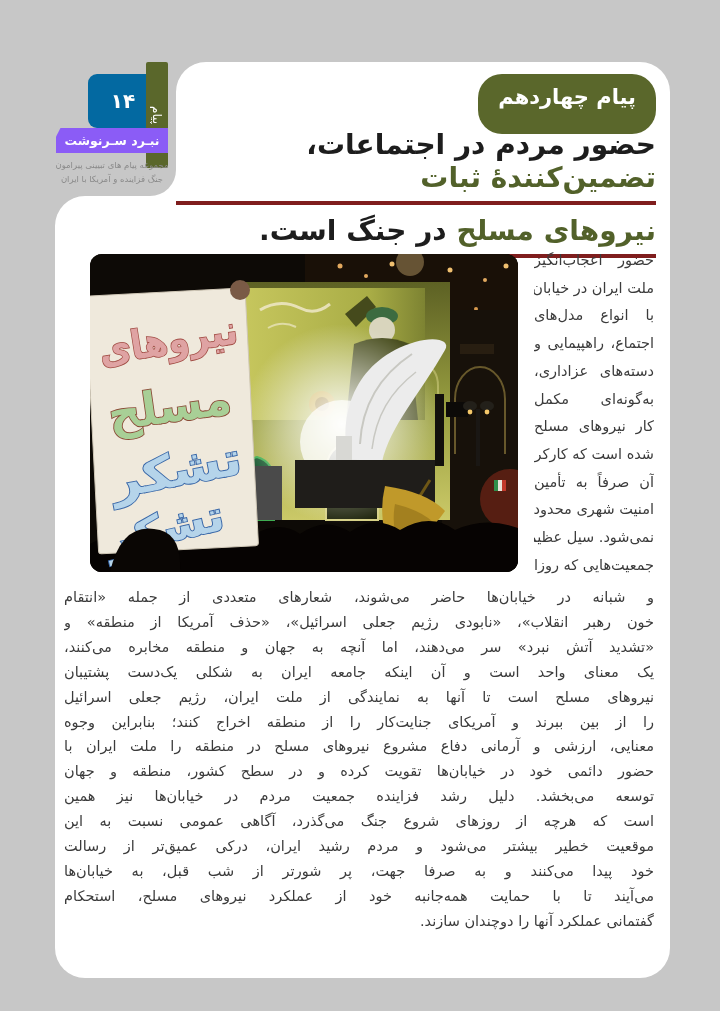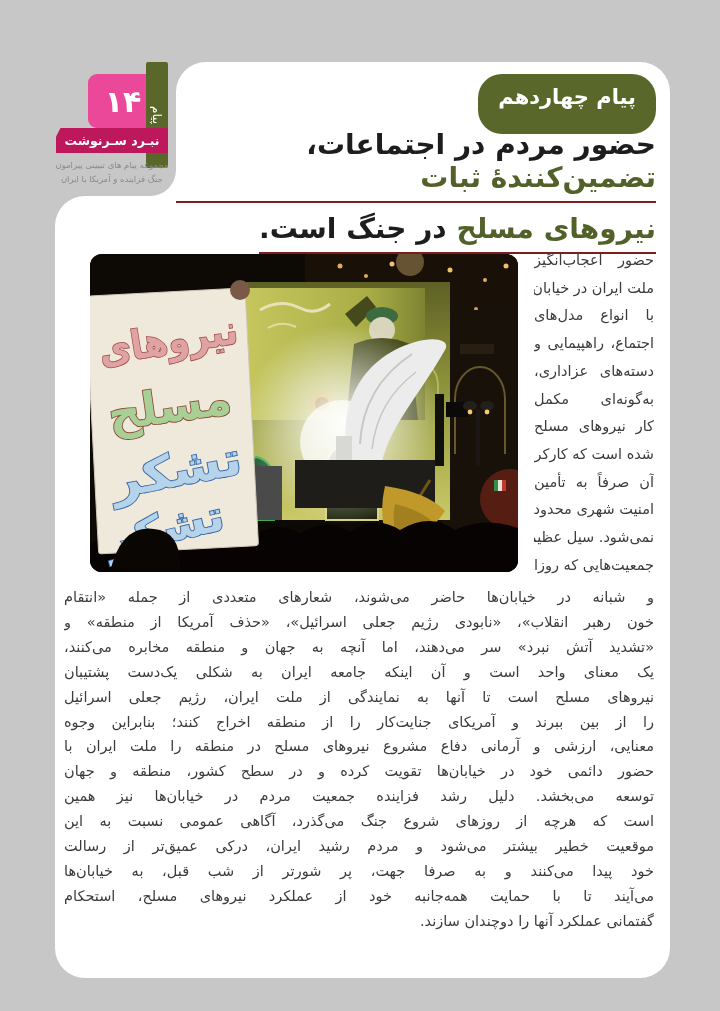--- a/index.html
+++ b/index.html
@@ -16,35 +16,35 @@
   }
   .card-main{
     position:absolute;left:55px;top:196px;width:615px;height:782px;
     background:#ffffff;border-radius:30px 0 30px 30px;
   }
   .fillet-white{position:absolute;left:150px;top:170px;width:26px;height:26px;background:#ffffff;}
   .fillet-gray{position:absolute;left:150px;top:170px;width:26px;height:26px;background:#c7c7c7;border-bottom-right-radius:26px;}
   
   .issue-box{
     position:absolute;left:88px;top:74px;width:70px;height:54px;
-    background:#ec4899;border-radius:9px;color:#fff;
-    font-size:30px;font-weight:bold;display:flex;align-items:center;justify-content:center;
+    background:#0369a1;border-radius:9px;color:#fff;
+    font-size:20px;font-weight:bold;display:flex;align-items:center;justify-content:center;
   }
   .vstrip{
     position:absolute;left:146px;top:62px;width:22px;height:106px;
     background:#5a672b;border-radius:2px;overflow:hidden;
     display:flex;align-items:center;justify-content:center;
   }
   .vstrip span{
     display:block;transform:rotate(90deg);color:#fff;font-size:12px;
     letter-spacing:4px;white-space:nowrap;direction:rtl;
   }
   .ribbon{
     position:absolute;left:56px;top:128px;width:112px;height:25px;
-    background:#be185d;color:#fff;font-size:12.5px;font-weight:bold;
+    background:#8b5cf6;color:#fff;font-size:12.5px;font-weight:bold;
     display:flex;align-items:center;justify-content:center;direction:rtl;
     clip-path:polygon(4% 0,100% 0,100% 100%,0 100%,0 35%);
     white-space:nowrap;
   }
   .series-sub{
     position:absolute;left:44px;top:158px;width:136px;
     color:#8a8a8a;font-size:8.5px;line-height:14px;text-align:center;direction:rtl;
     white-space:nowrap;
   }
   
@@ -54,21 +54,21 @@
     font-size:21px;font-weight:bold;line-height:46px;padding:0 20px;
     direction:rtl;
   }
   .headline{
     position:absolute;right:64px;top:128px;width:480px;
     direction:rtl;text-align:right;color:#1d1d1d;
     font-weight:bold;font-size:28px;
   }
   .hl-row{display:block;margin-bottom:9px;}
   .hl-underline{
-    display:inline-block;border-bottom:2px solid #7f1d1d;
+    display:inline-block;border-bottom:4px solid #7f1d1d;
     padding-bottom:7px;
   }
   .hl-green{color:#52612a;}
   .hl-black{color:#1d1d1d;}
   
   .photo{
     position:absolute;left:90px;top:254px;width:428px;height:318px;
     border-radius:12px;overflow:hidden;background:#0d0a06;
   }
   

